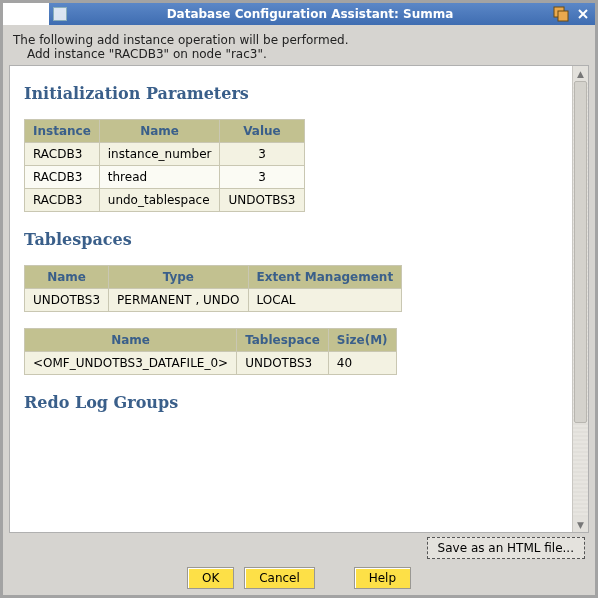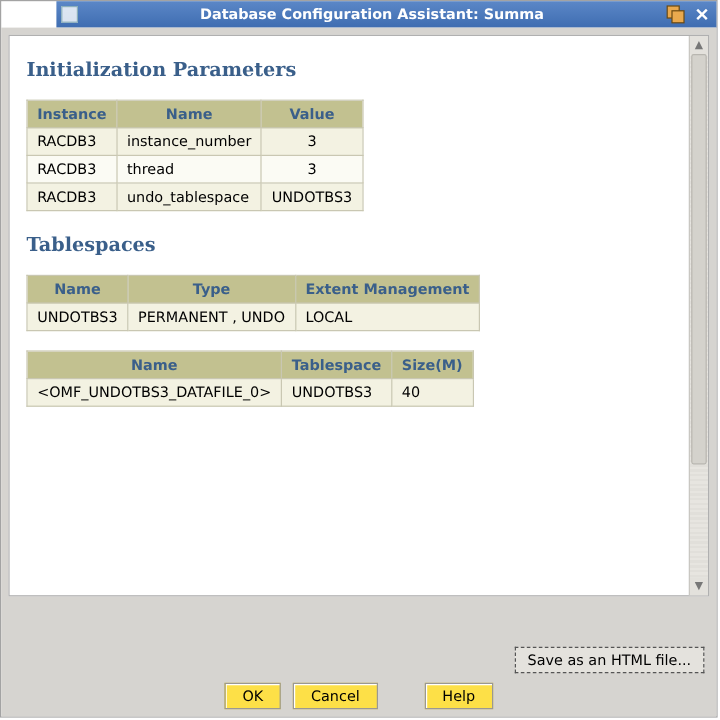--- a/index.html
+++ b/index.html
@@ -1,17 +1,17 @@
 <!DOCTYPE html>
 <html><head>
 <meta charset="utf-8">
 <style>
   html, body { margin:0; padding:0; font-family: "DejaVu Sans","Liberation Sans",Arial,sans-serif; font-size:12px; background:#fff; }
   .desktop { width:600px; height:600px; background:#fff; position:relative; }
-  .window { position:absolute; left:0; top:0; width:598px; height:598px; border:1px solid #a3a3a3; background:#fff; box-sizing:border-box;padding-left:46px; }
+  .window { position:absolute; left:0; top:0; width:598px; height:598px; border:3px solid #a3a3a3; background:#fff; box-sizing:border-box;padding-left:46px; }
   .titlebar { height:22px; background:linear-gradient(#5b87c7,#3f6db1); color:#fff; display:flex; align-items:center; padding:0 4px; font-weight:bold; font-size:12px; }
   .title-icon { width:12px; height:12px; background:#fff; margin-right:6px; border:1px solid #9bb; opacity:.8; }
   .title-text { flex:1; text-align:center; white-space:nowrap; overflow:hidden; }
   .title-overlap { width:18px; height:18px; margin-left:4px; }
   .title-overlap svg { display:block; }
   .title-close { width:16px; height:16px; margin-left:6px; display:flex; align-items:center; justify-content:center; color:#fff; font-weight:bold; cursor:pointer; }
   .client { position:absolute; left:0; right:0; top:22px; bottom:0; background:#d6d4d0; padding:6px 6px 8px 6px; box-sizing:border-box; }
   .intro { font-size:12px; color:#222; line-height:14px; margin:2px 2px 4px 4px; }
   .intro .line2 { padding-left:14px; }
   .scroll-wrap { position:relative; background:#fff; border:1px solid #b0b0b0; height:468px; box-sizing:border-box; }
@@ -56,20 +56,24 @@
     <span class="title-close">
       <svg width="10" height="10" viewBox="0 0 10 10">
             <line x1="1" y1="1" x2="9" y2="9" stroke="#fff" stroke-width="2"></line>
             <line x1="9" y1="1" x2="1" y2="9" stroke="#fff" stroke-width="2"></line>
           </svg>
     </span>
   </div>
 
   <div class="client">
 
+    <div class="intro">
+      <div>The following add instance operation will be performed.</div>
+      <div class="line2">Add instance "RACDB3" on node "rac3".</div>
+    </div>
 
     <div class="scroll-wrap">
       <div class="scroll-content">
 
         <h2 class="section first">Initialization Parameters</h2>
         <table class="grid">
           <tbody>
                 <tr>
             <th>Instance</th>
             <th>Name</th>
@@ -117,20 +121,21 @@
             <th>Size(M)</th>
           </tr>
           <tr>
             <td>&lt;OMF_UNDOTBS3_DATAFILE_0&gt;</td>
             <td>UNDOTBS3</td>
             <td>40</td>
           </tr>
         </tbody>
             </table>
 
+        <h2 class="section">Redo Log Groups</h2>
 
       </div>
       <div class="scrollbar">
         <div class="sb-arrow">▲</div>
         <div class="sb-track">
           <div class="sb-thumb"></div>
         </div>
         <div class="sb-arrow bottom">▼</div>
       </div>
     </div>

